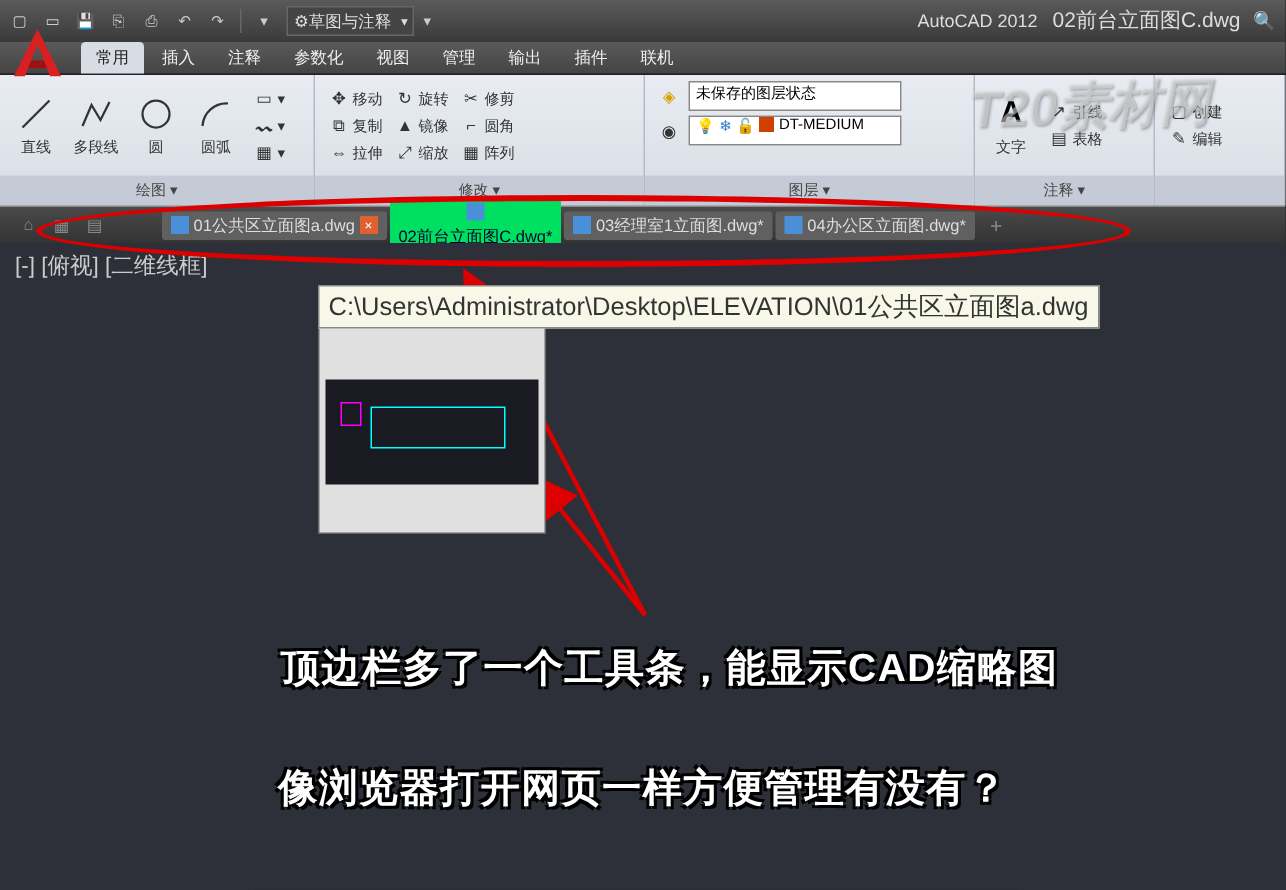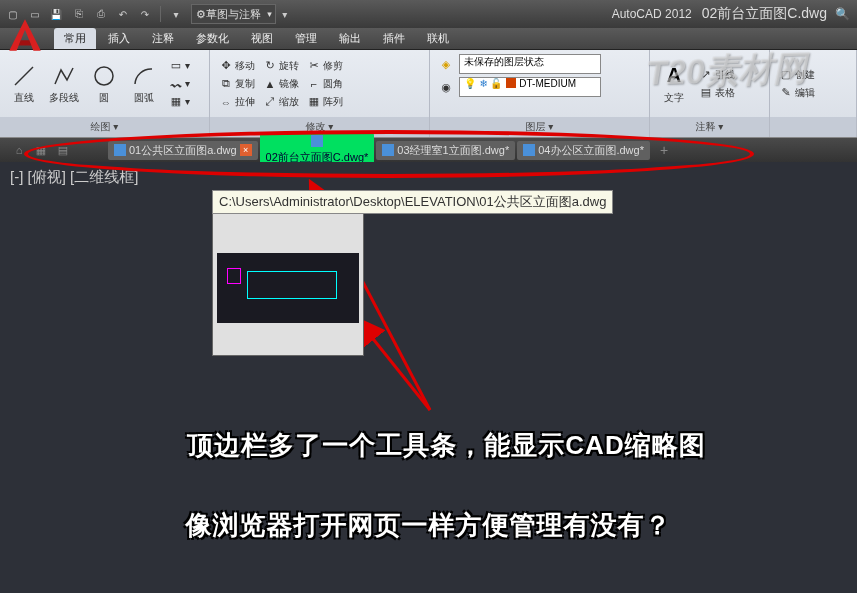--- a/index.html
+++ b/index.html
@@ -40,21 +40,21 @@
 .status-icon { width: 18px; height: 18px; color: #888; font-size: 11px; display:flex;align-items:center;justify-content:center; cursor:pointer; margin-right:2px;}
 .dtab { display: flex; align-items: center; gap: 3px; padding: 2px 6px; background: #606060; color: #ddd; font-size: 11px; border-radius: 2px; cursor: pointer; }
 .dtab.active { background: #00e060; color: #003; flex-direction: column; }
 .dtab .dicon { width: 12px; height: 12px; background: #4a90d9; display: inline-block; }
 .dtab .close { width: 12px; height: 12px; background: #e06030; color: #fff; font-size: 9px; display: flex; align-items:center;justify-content:center; }
 .new-tab { color: #888; font-size: 14px; padding: 0 8px; cursor: pointer; }
 
 .canvas { position: absolute; top: 162px; left: 0; right: 0; bottom: 0; background: #2d3038; }
 .viewport-label { position: absolute; top: 6px; left: 10px; color: #ccc; font-size: 15px; }
 
-.tooltip { position: absolute; top: 190px; left: 212px; background: #f8f8e8; border: 1px solid #888; padding: 2px 6px; font-size: 13px; color: #333; z-index: 20; }
+.tooltip { position: absolute; top: 190px; left: 212px; background: #f8f8e8; border: 1px solid #888; padding: 2px 6px; font-size: 17px; color: #333; z-index: 20; }
 .thumbnail { position: absolute; top: 208px; left: 212px; width: 152px; height: 148px; background: #e0e0e0; border: 1px solid #666; z-index: 19; padding:4px; }
 .thumb-inner { width: 100%; height: 70px; background: #1a1a22; margin-top: 40px; position: relative; }
 .thumb-draw { position:absolute; top:18px; left:30px; width:90px; height:28px; border:1px solid #0ff; }
 .thumb-draw2 { position:absolute; top:15px; left:10px; width:14px; height:16px; border:1px solid #f0f; }
 .circle-annot { position: absolute; top: 130px; left: 24px; width: 730px; height: 48px; border: 4px solid #d00; border-radius: 50%; z-index: 18; pointer-events: none; }
 
 .annotation-text { position: absolute; left: 0; right: 0; text-align: center; color: #fff; font-size: 26px; font-weight: bold; text-shadow: 2px 2px 0 #000, -2px -2px 0 #000, 2px -2px 0 #000, -2px 2px 0 #000; z-index: 25; letter-spacing: 1px; }
 .annot1 { top: 428px; margin-left: 36px; }
 .annot2 { top: 480px; margin-top: 28px; }
 

